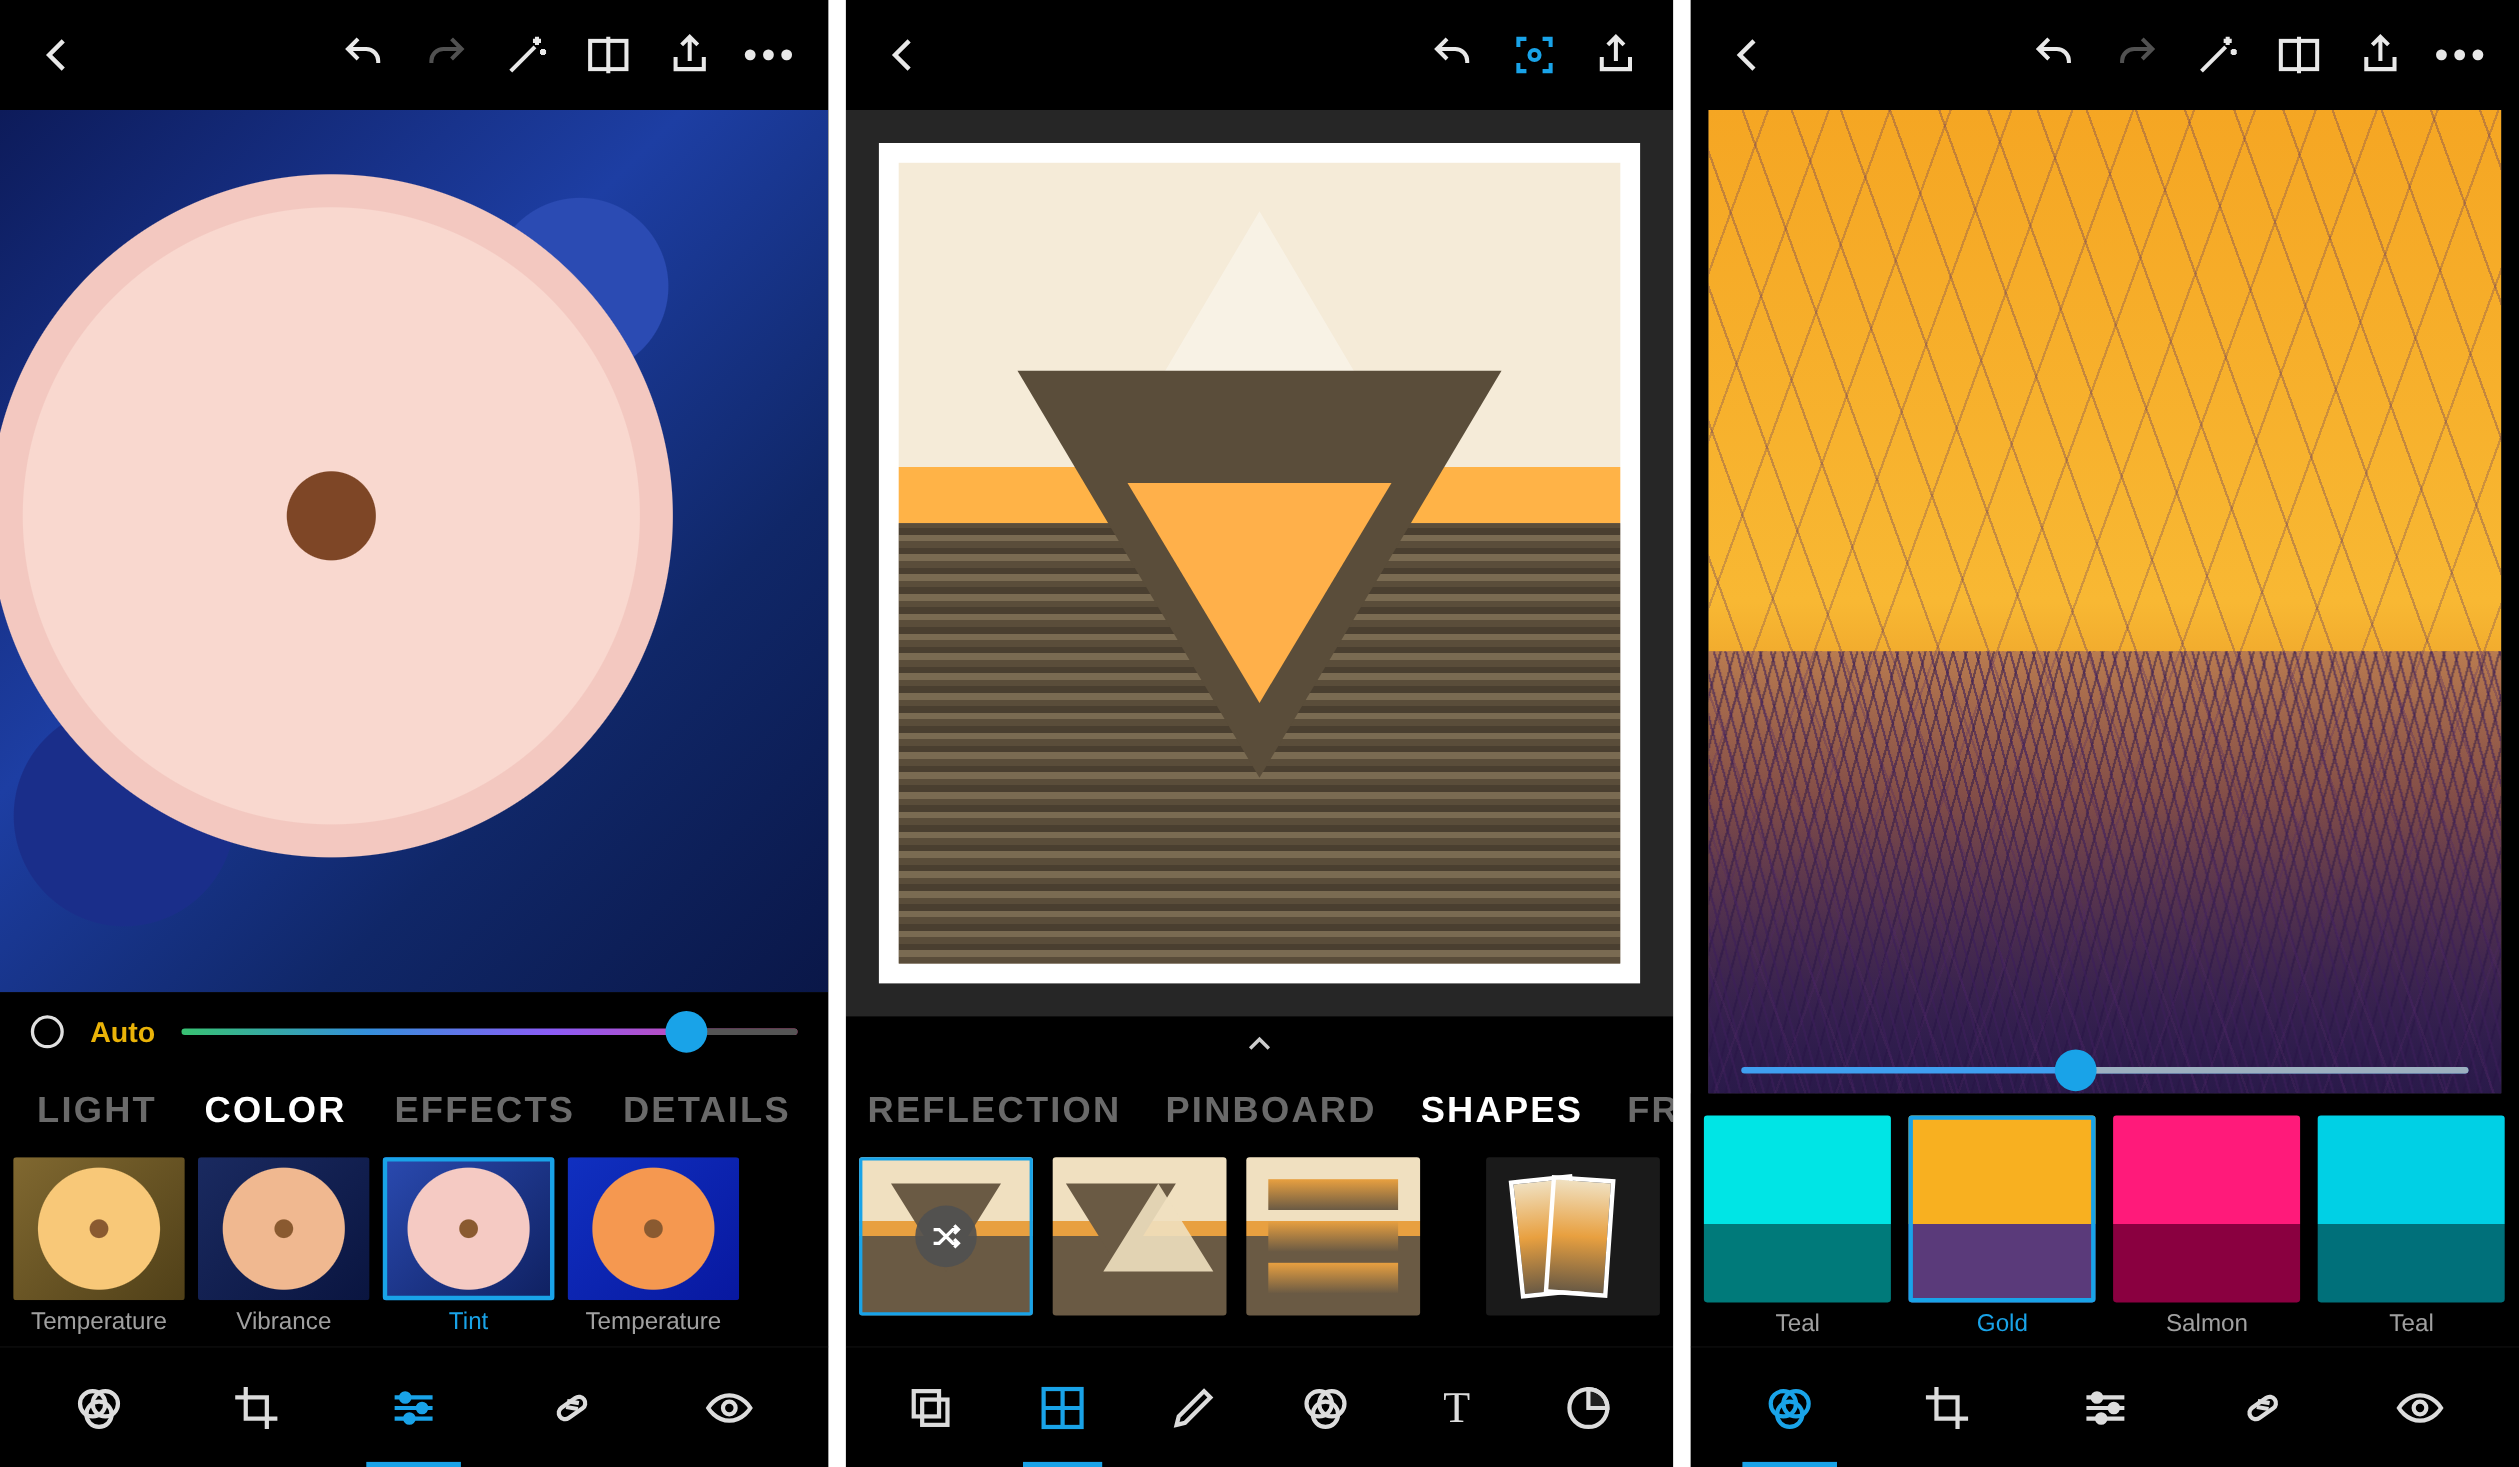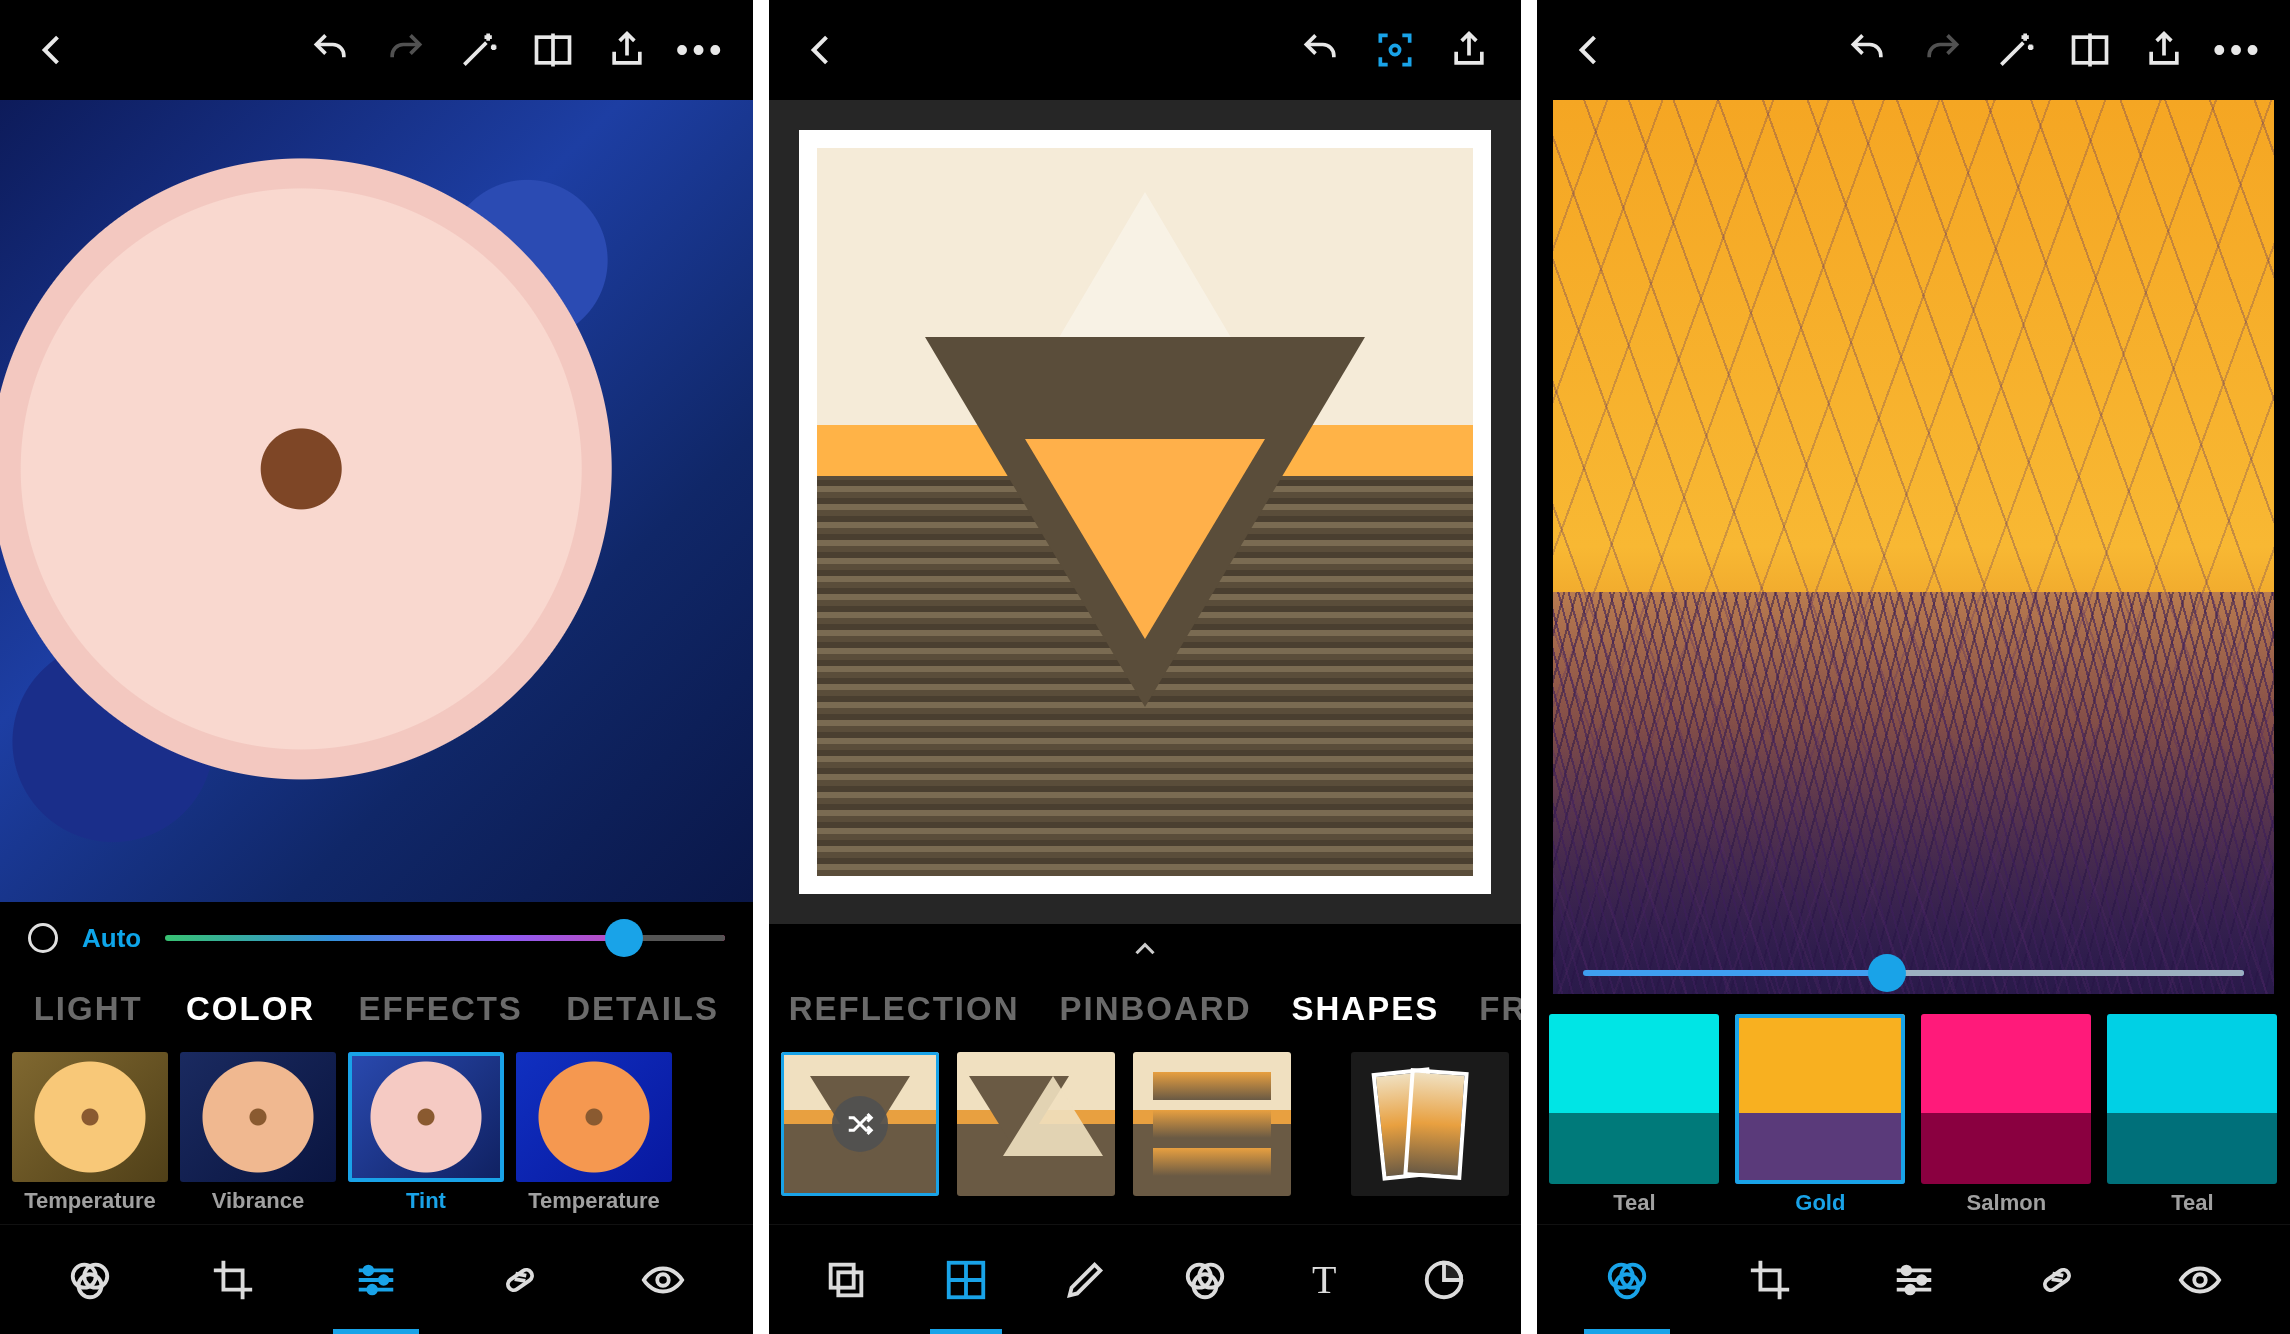--- a/index.html
+++ b/index.html
@@ -123,21 +123,21 @@
     padding: 0 28px;
     gap: 24px;
     background: #000;
   }
   .auto-circle {
     width: 30px; height: 30px;
     border: 3px solid #e0e0e0;
     border-radius: 50%;
     flex-shrink: 0;
   }
-  .auto-label { font-size: 26px; font-weight: 600; color: #0ea5e9; }
+  .auto-label { font-size: 26px; font-weight: 600; color: #eab308; }
   .gradient-track {
     flex: 1;
     height: 6px;
     border-radius: 3px;
     position: relative;
   }
   .gradient-track.rainbow {
     background: linear-gradient(to right, #38c172, #3490dc 30%, #8b5cf6 60%, #e53e8f 100%);
   }
   .gradient-track .right-grey {
@@ -188,21 +188,20 @@
   .cat.active { color: #fff; }
   
   .thumb-strip {
     height: 180px;
     display: flex;
     align-items: flex-start;
     gap: 12px;
     padding: 8px 12px 0 12px;
     background: #000;
     overflow: hidden;
-    font-weight: bold;
   }
   .thumb-strip.with-labels .tcell { display:flex; flex-direction:column; align-items:center; gap:6px; }
   .tcell { flex: 0 0 auto; }
   .timg {
     width: 156px;
     height: 130px;
     border-radius: 3px;
     position: relative;
     overflow: hidden;
   }

